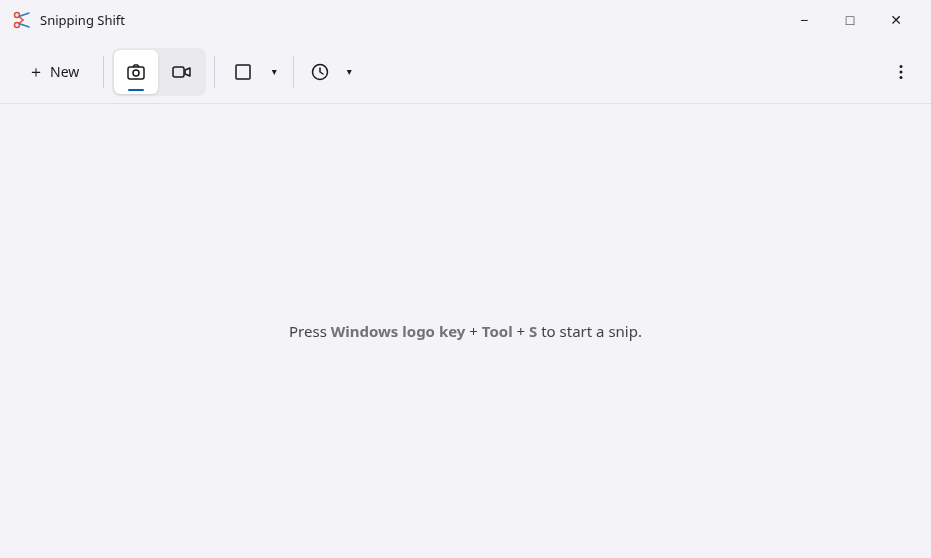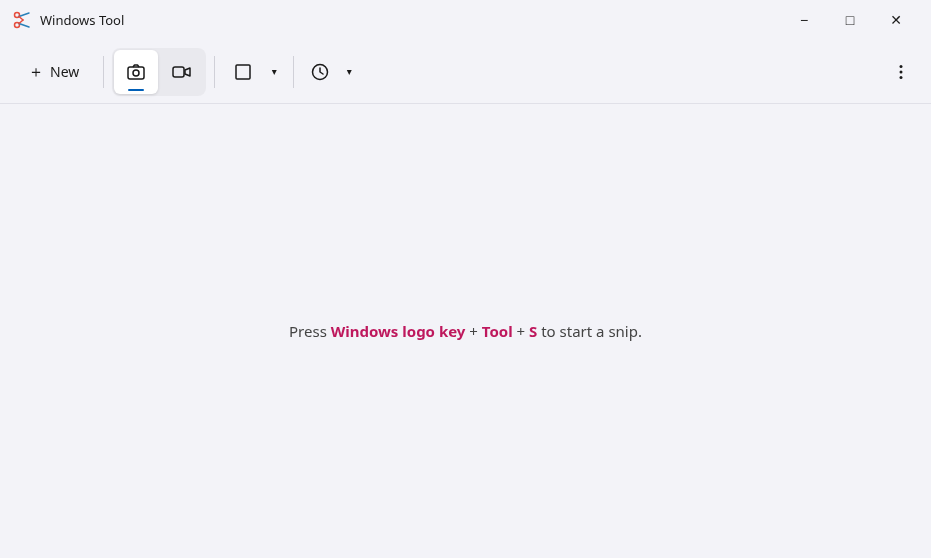--- a/index.html
+++ b/index.html
@@ -218,21 +218,21 @@
 
     .hint-text {
       font-size: 15px;
       color: #444;
       text-align: center;
       line-height: 1.5;
     }
 
     .hint-text strong {
       font-weight: 700;
-      color: #be185d;
+      color: #737373;
       text-align: center;
     }
 
     
     .snipping-logo {
       display: flex;
       align-items: center;
       justify-content: center;
     }
   </style>
@@ -244,21 +244,21 @@
     <svg class="title-bar-logo" viewBox="0 0 20 20" xmlns="http://www.w3.org/2000/svg">
 
       <circle cx="5" cy="5" r="2.5" fill="none" stroke="#e74c3c" stroke-width="1.5"></circle>
       <circle cx="5" cy="15" r="2.5" fill="none" stroke="#e74c3c" stroke-width="1.5"></circle>
       <line x1="7" y1="6.5" x2="17" y2="3" stroke="#2980b9" stroke-width="1.5" stroke-linecap="round"></line>
       <line x1="7" y1="13.5" x2="17" y2="17" stroke="#2980b9" stroke-width="1.5" stroke-linecap="round"></line>
       <line x1="7" y1="6.5" x2="11" y2="10" stroke="#e74c3c" stroke-width="1.5" stroke-linecap="round"></line>
       <line x1="7" y1="13.5" x2="11" y2="10" stroke="#e74c3c" stroke-width="1.5" stroke-linecap="round"></line>
     </svg>
   </div>
-  <span class="title-bar-title">Windows Tool</span>
+  <span class="title-bar-title">Snipping Shift</span>
   <div class="title-bar-controls">
     <button class="title-bar-btn">−</button>
     <button class="title-bar-btn">□</button>
     <button class="title-bar-btn close-btn">✕</button>
   </div>
 </div>
 
 <div class="toolbar">
 
   <button class="new-btn">

